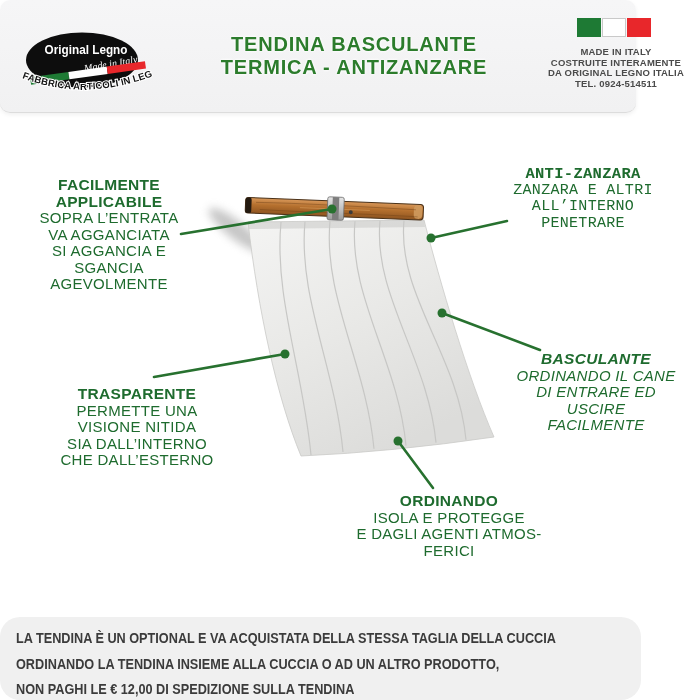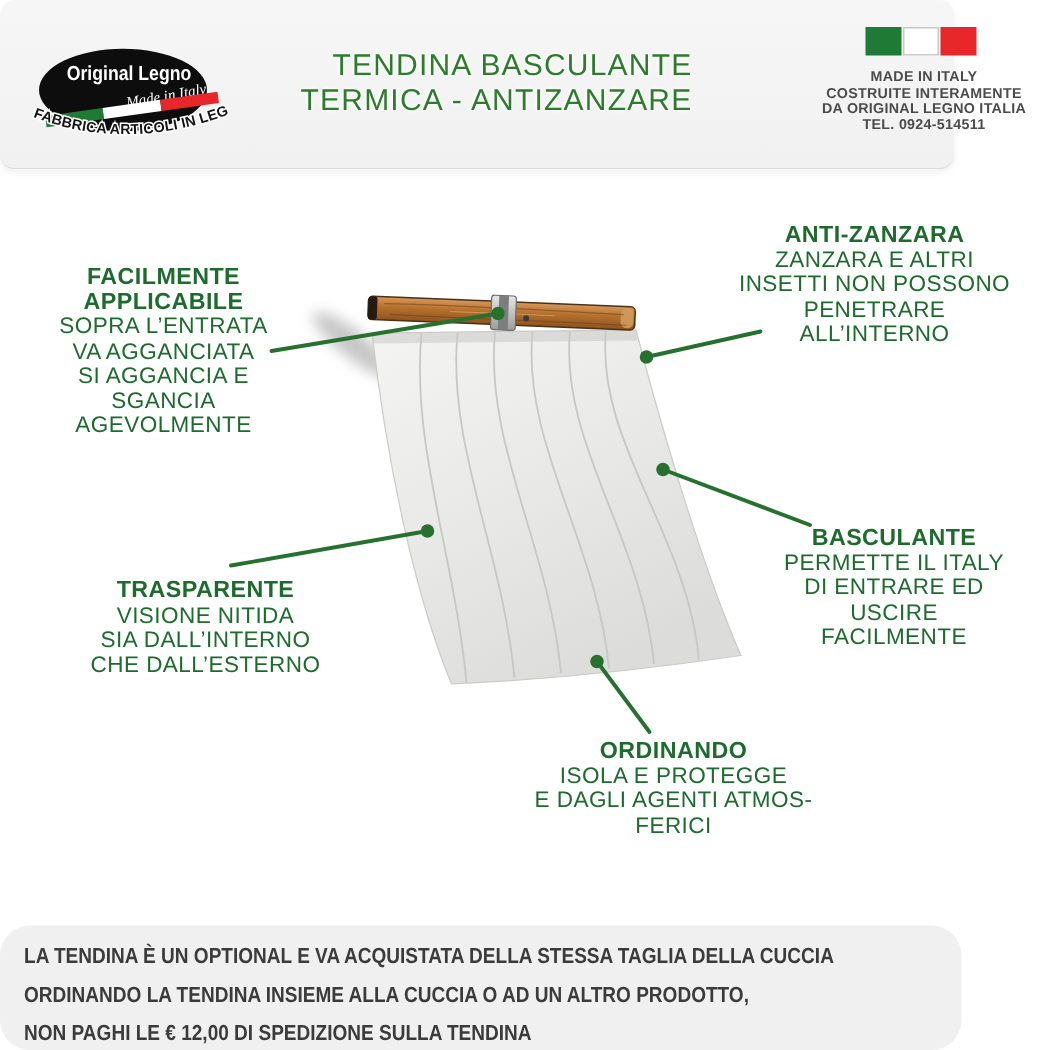--- a/index.html
+++ b/index.html
@@ -3,22 +3,22 @@
 <meta charset="utf-8">
 <style>
   html,body{margin:0;padding:0;background:#ffffff;}
   .canvas{position:relative;width:700px;height:700px;overflow:hidden;background:#ffffff;
           font-family:"Liberation Sans",sans-serif;}
   
   .header{position:absolute;left:0;top:0;width:636px;height:112px;
           background:linear-gradient(#f6f6f7,#f1f1f2);
           border-bottom:1px solid #dcdcdc;box-shadow:0 2px 4px rgba(0,0,0,.06);border-radius:10px;}
   .logo-svg{position:absolute;left:16px;top:26px;}
-  .title{position:absolute;left:331px;top:33px;transform:translateX(-50%);
-         text-align:right;color:var(--title-green,#2c7c2c);font-weight:normal;
+  .title{position:absolute;left:354px;top:33px;transform:translateX(-50%);
+         text-align:center;color:var(--title-green,#2c7c2c);font-weight:bold;
          font-size:20px;line-height:23px;letter-spacing:.8px;white-space:nowrap;
          text-shadow:0 0 3px #fff,0 0 3px #fff;}
   .flag{position:absolute;left:577px;top:18px;display:flex;gap:1px;}
   .flag span{width:24px;height:19px;display:block;}
   .flag .f-green{background:var(--flag-green,#1e7a34);}
   .flag .f-white{background:#ffffff;border:1px solid #c9c9c9;width:22px;height:17px;}
   .flag .f-red{background:var(--flag-red,#e8272b);}
   .madein{position:absolute;left:616px;top:47px;transform:translateX(-50%);
           text-align:center;color:#4b4b4b;font-weight:bold;font-size:9.5px;
           line-height:10.6px;white-space:nowrap;letter-spacing:.2px;}
@@ -148,38 +148,38 @@
   <div class="callout" style="left:109px;top:177px;">
     <div class="t">FACILMENTE</div>
     <div class="t">APPLICABILE</div>
     <div>SOPRA L’ENTRATA</div>
     <div>VA AGGANCIATA</div>
     <div>SI AGGANCIA E</div>
     <div>SGANCIA</div>
     <div>AGEVOLMENTE</div>
   </div>
 
-  <div class="callout" style="left:583px;top:149px;">
+  <div class="callout" style="left:583px;top:166px;font-family:Liberation Mono, monospace;">
     <div class="t">ANTI-ZANZARA</div>
     <div>ZANZARA E ALTRI</div>
-    <div>INSETTI NON POSSONO</div>
+    <div>ALL’INTERNO</div>
     <div>PENETRARE</div>
-    <div>ALL’INTERNO</div>
   </div>
 
   <div class="callout" style="left:137px;top:386px;">
     <div class="t">TRASPARENTE</div>
+    <div>PERMETTE UNA</div>
     <div>VISIONE NITIDA</div>
     <div>SIA DALL’INTERNO</div>
     <div>CHE DALL’ESTERNO</div>
   </div>
 
-  <div class="callout" style="left:596px;top:351px;">
+  <div class="callout" style="left:596px;top:351px;font-style:italic;">
     <div class="t">BASCULANTE</div>
-    <div>PERMETTE IL ITALY</div>
+    <div>ORDINANDO IL CANE</div>
     <div>DI ENTRARE ED</div>
     <div>USCIRE</div>
     <div>FACILMENTE</div>
   </div>
 
   <div class="callout" style="left:449px;top:493px;">
     <div class="t">ORDINANDO</div>
     <div>ISOLA E PROTEGGE</div>
     <div>E DAGLI AGENTI ATMOS-</div>
     <div>FERICI</div>

